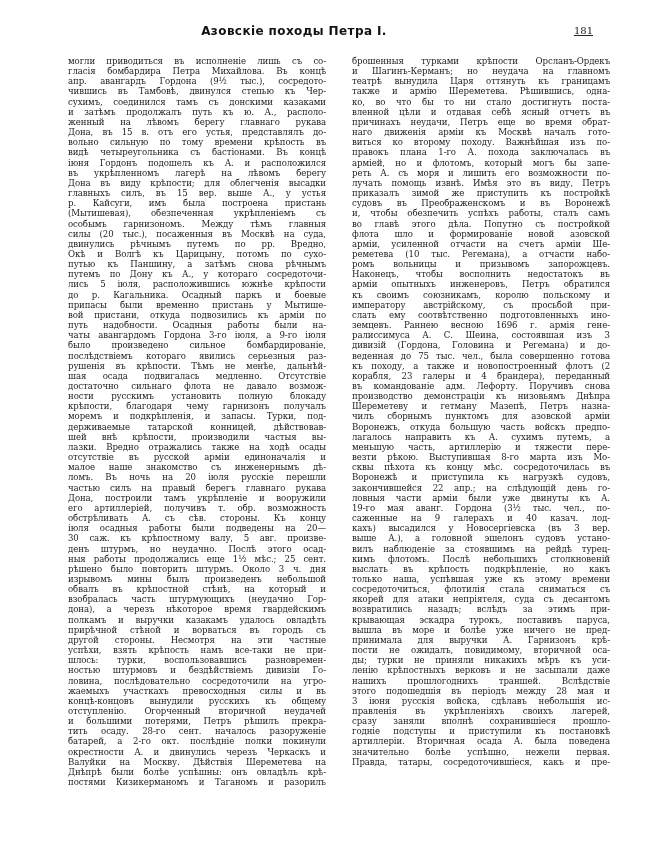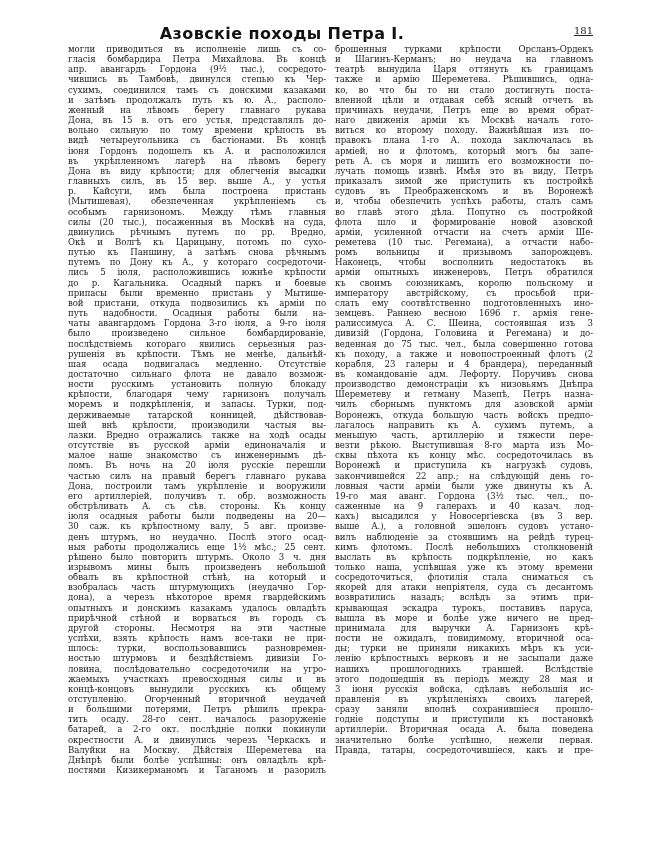--- a/index.html
+++ b/index.html
@@ -18,46 +18,46 @@
   }
   .running-header {
     position: absolute;
     top: 24px;
     left: 0;
     width: 100%;
     height: 18px;
   }
   .rh-title {
     position: absolute;
-    left: 4px;
+    left: 16px;
     top: 0;
     width: 556px;
     text-align: center;
     font-family: "DejaVu Sans", sans-serif;
     font-weight: bold;
-    font-size: 16px;
+    font-size: 12px;
     letter-spacing: 0.4px;
     color: #121212;
     white-space: nowrap;
   }
   .rh-page {
     position: absolute;
     right: 57px;
     top: 1px;
     font-size: 10px;
     color: #222222;
     font-family: "DejaVu Serif", serif;
     text-decoration: underline;
   }
   .columns {
     position: absolute;
-    top: 44px;
+    top: 56px;
     left: 68px;
     display: flex;
-    gap: 9px;
+    gap: 26px;
   }
   .column {
     width: 258px;
   }
   .line {
     font-size: 8.6px;
     line-height: 10.16px;
     letter-spacing: -0.1px;
     text-align: justify;
     text-align-last: justify;
@@ -125,21 +125,21 @@
         <div class="line">обстрѣливать А. съ сѣв. стороны. Къ концу</div>
         <div class="line">іюля осадныя работы были подведены на 20—</div>
         <div class="line">30 саж. къ крѣпостному валу, 5 авг. произве-</div>
         <div class="line">денъ штурмъ, но неудачно. Послѣ этого осад-</div>
         <div class="line">ныя работы продолжались еще 1½ мѣс.; 25 сент.</div>
         <div class="line">рѣшено было повторить штурмъ. Около 3 ч. дня</div>
         <div class="line">изрывомъ мины былъ произведенъ небольшой</div>
         <div class="line">обвалъ въ крѣпостной стѣнѣ, на который и</div>
         <div class="line">взобралась часть штурмующихъ (неудачно Гор-</div>
         <div class="line">дона), а черезъ нѣкоторое время гвардейскимъ</div>
-        <div class="line">опытныхъ и донскимъ казакамъ удалось овладѣть</div>
+        <div class="line">полкамъ и выручки казакамъ удалось овладѣть</div>
         <div class="line">прирѣчной стѣной и ворваться въ городъ съ</div>
         <div class="line">другой стороны. Несмотря на эти частные</div>
         <div class="line">успѣхи, взять крѣпость намъ все-таки не при-</div>
         <div class="line">шлось: турки, воспользовавшись разновремен-</div>
         <div class="line">ностью штурмовъ и бездѣйствіемъ дивизіи Го-</div>
         <div class="line">ловина, послѣдовательно сосредоточили на угро-</div>
         <div class="line">жаемыхъ участкахъ превосходныя силы и въ</div>
         <div class="line">концѣ-концовъ вынудили русскихъ къ общему</div>
         <div class="line">отступленію. Огорченный вторичной неудачей</div>
         <div class="line">и большими потерями, Петръ рѣшилъ прекра-</div>

